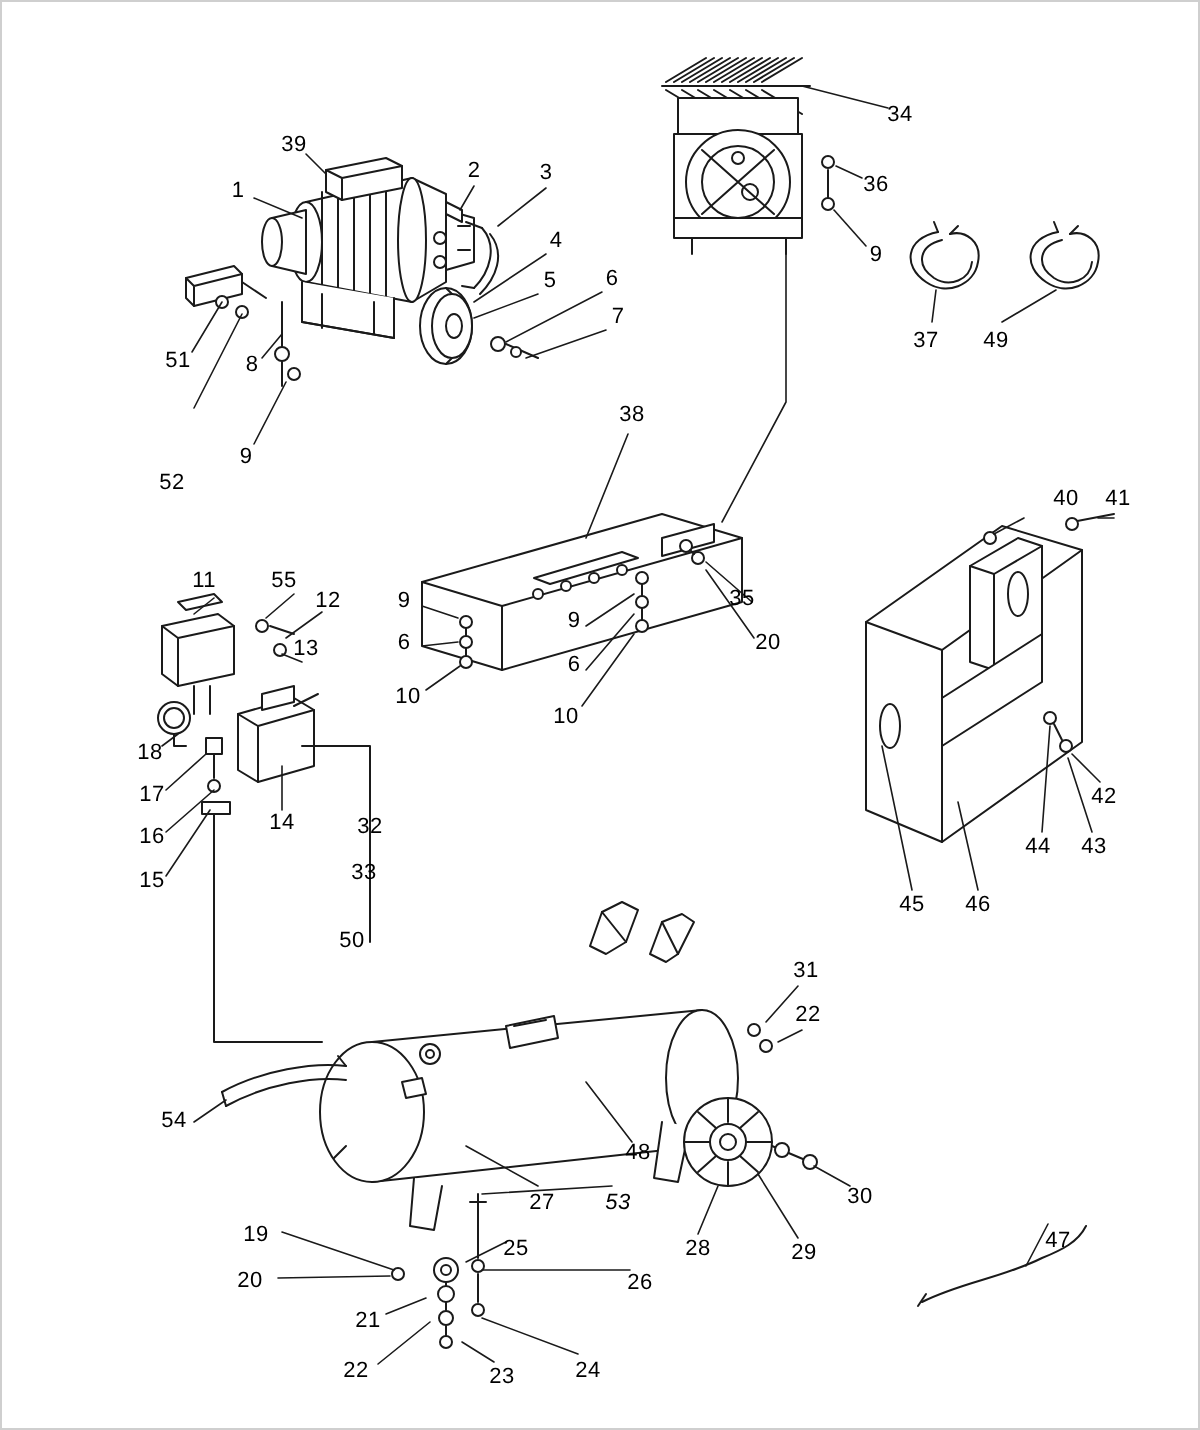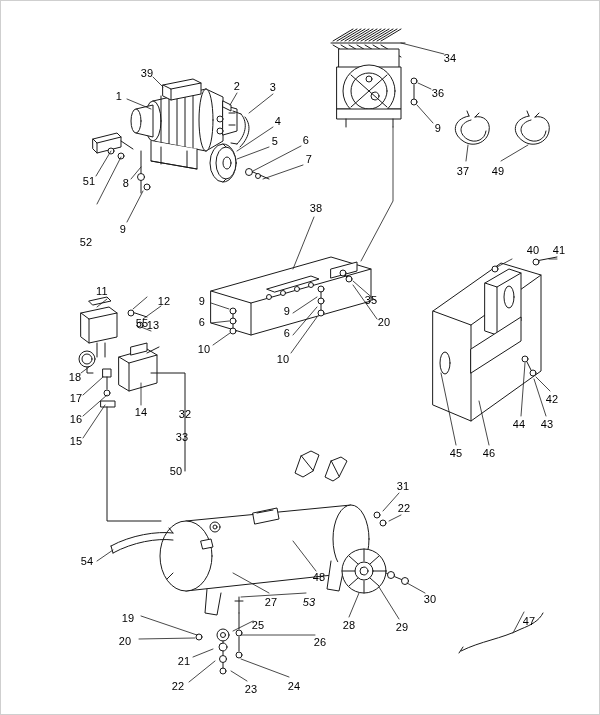--- a/index.html
+++ b/index.html
@@ -344,21 +344,21 @@
     <div class="callout" style="left:122px; top:228px;">9</div>
     <div class="callout" style="left:449px; top:57px;">34</div>
     <div class="callout" style="left:437px; top:92px;">36</div>
     <div class="callout" style="left:437px; top:127px;">9</div>
     <div class="callout" style="left:462px; top:170px;">37</div>
     <div class="callout" style="left:497px; top:170px;">49</div>
     <div class="callout" style="left:315px; top:207px;">38</div>
     <div class="callout" style="left:511px; top:249px;margin-left:21px;">40</div>
     <div class="callout" style="left:558px; top:249px;">41</div>
     <div class="callout" style="left:101px; top:290px;">11</div>
-    <div class="callout" style="left:141px; top:290px;margin-top:32px;">55</div>
+    <div class="callout" style="left:141px; top:290px;">55</div>
     <div class="callout" style="left:163px; top:300px;">12</div>
     <div class="callout" style="left:152px; top:324px;">13</div>
     <div class="callout" style="left:201px; top:300px;">9</div>
     <div class="callout" style="left:201px; top:321px;">6</div>
     <div class="callout" style="left:203px; top:348px;">10</div>
     <div class="callout" style="left:286px; top:310px;">9</div>
     <div class="callout" style="left:286px; top:332px;">6</div>
     <div class="callout" style="left:282px; top:358px;">10</div>
     <div class="callout" style="left:370px; top:299px;">35</div>
     <div class="callout" style="left:383px; top:321px;">20</div>

